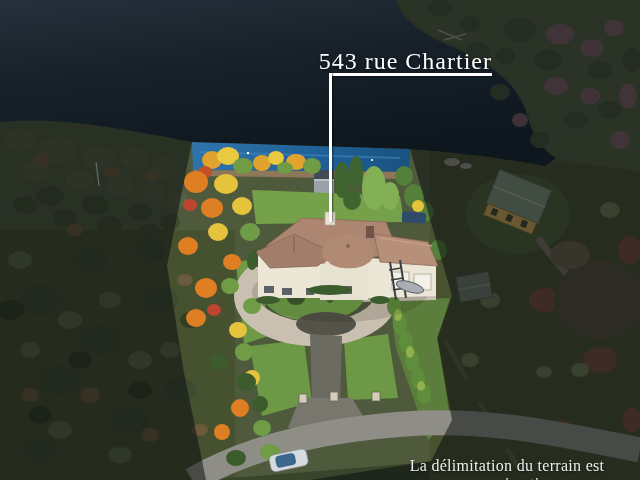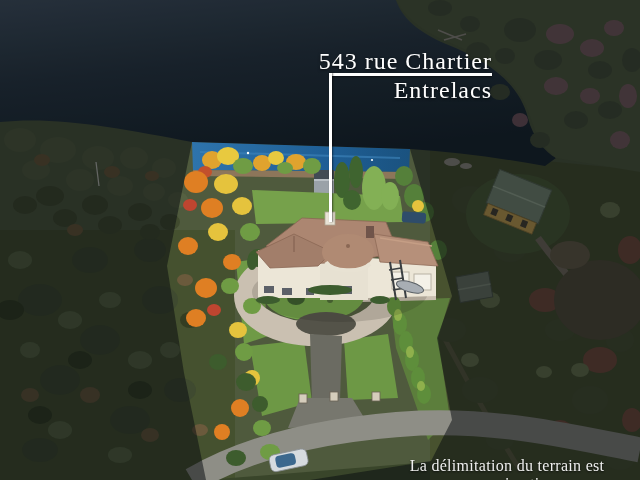--- a/index.html
+++ b/index.html
@@ -379,18 +379,17 @@
     <rect x="270" y="452" width="38" height="17" rx="5" fill="#d6dbdf" stroke="#8a9094" stroke-width="0.8"></rect>
     <rect x="276" y="454" width="20" height="12" rx="4" fill="#3c688e"></rect>
   </g>
 
   <path fill="rgba(7,11,16,0.52)" fill-rule="evenodd" d="M0,0 H640 V480 H0 Z
        M192,142 L410,149 L452,296 L437,338 L452,420 L431,461 L310,480 L206,480 L184,373 L167,266 Z"></path>
 </svg>
 
 <div class="addr addr1">543 rue Chartier</div>
 <div class="rule-h"></div>
-<div class="addr addr2">Entrelacs</div>
 <div class="rule-v"></div>
 
 <div class="disclaimer">La délimitation du terrain est approximative</div>
 
 </div>
 
 </body></html>

